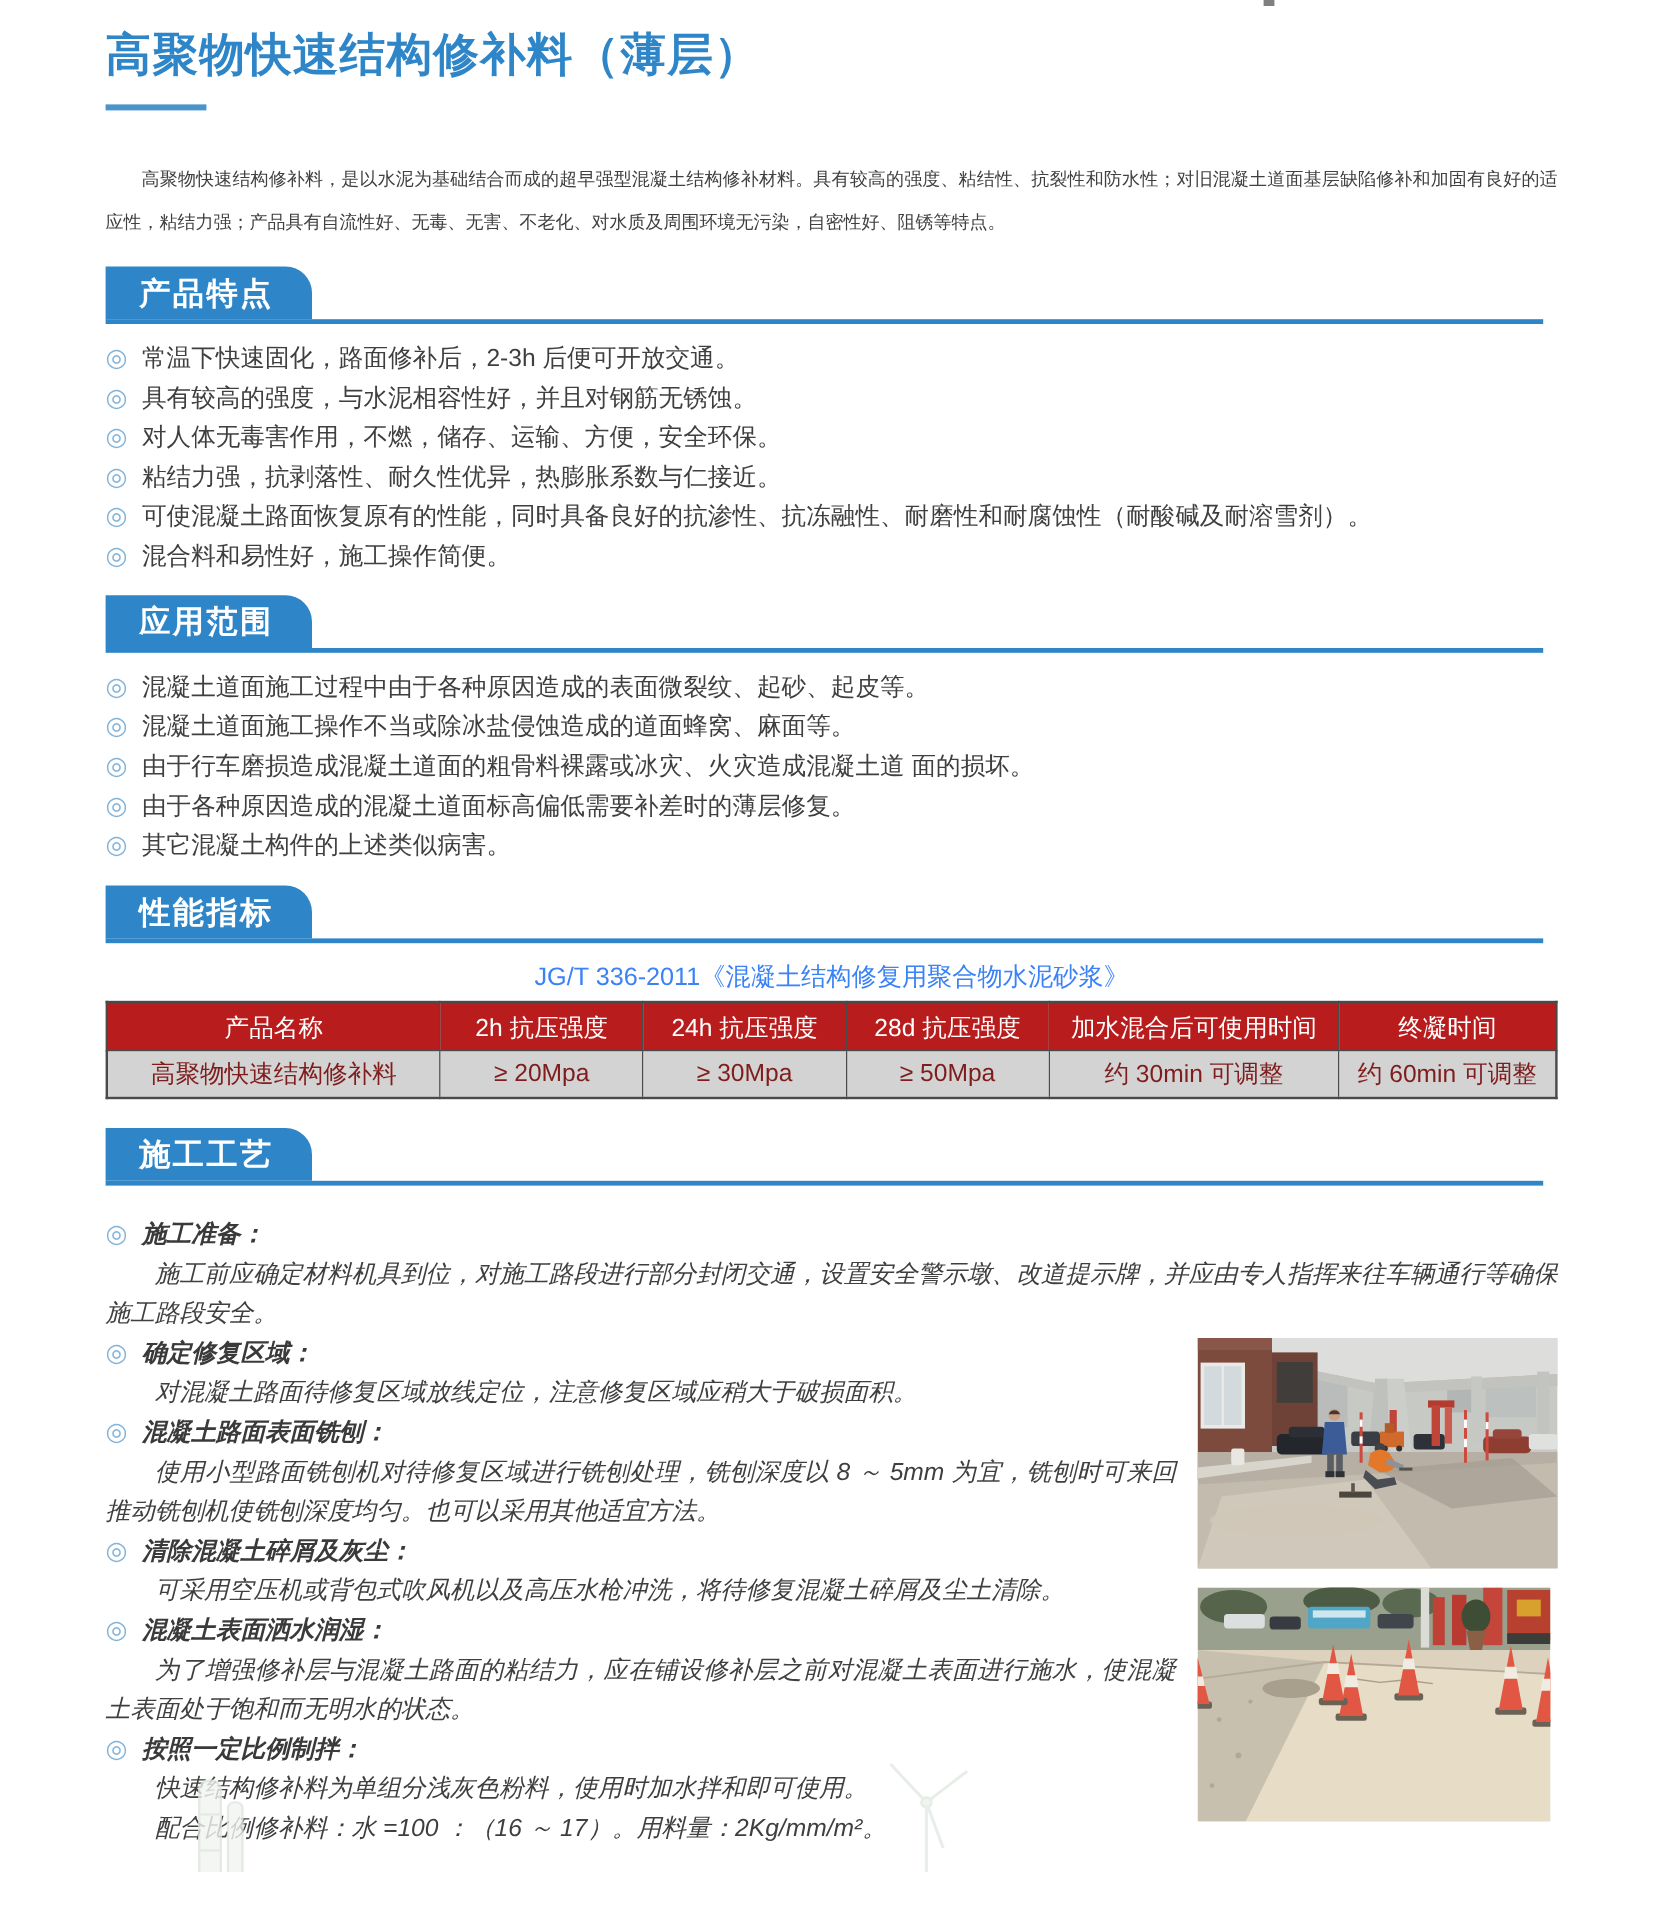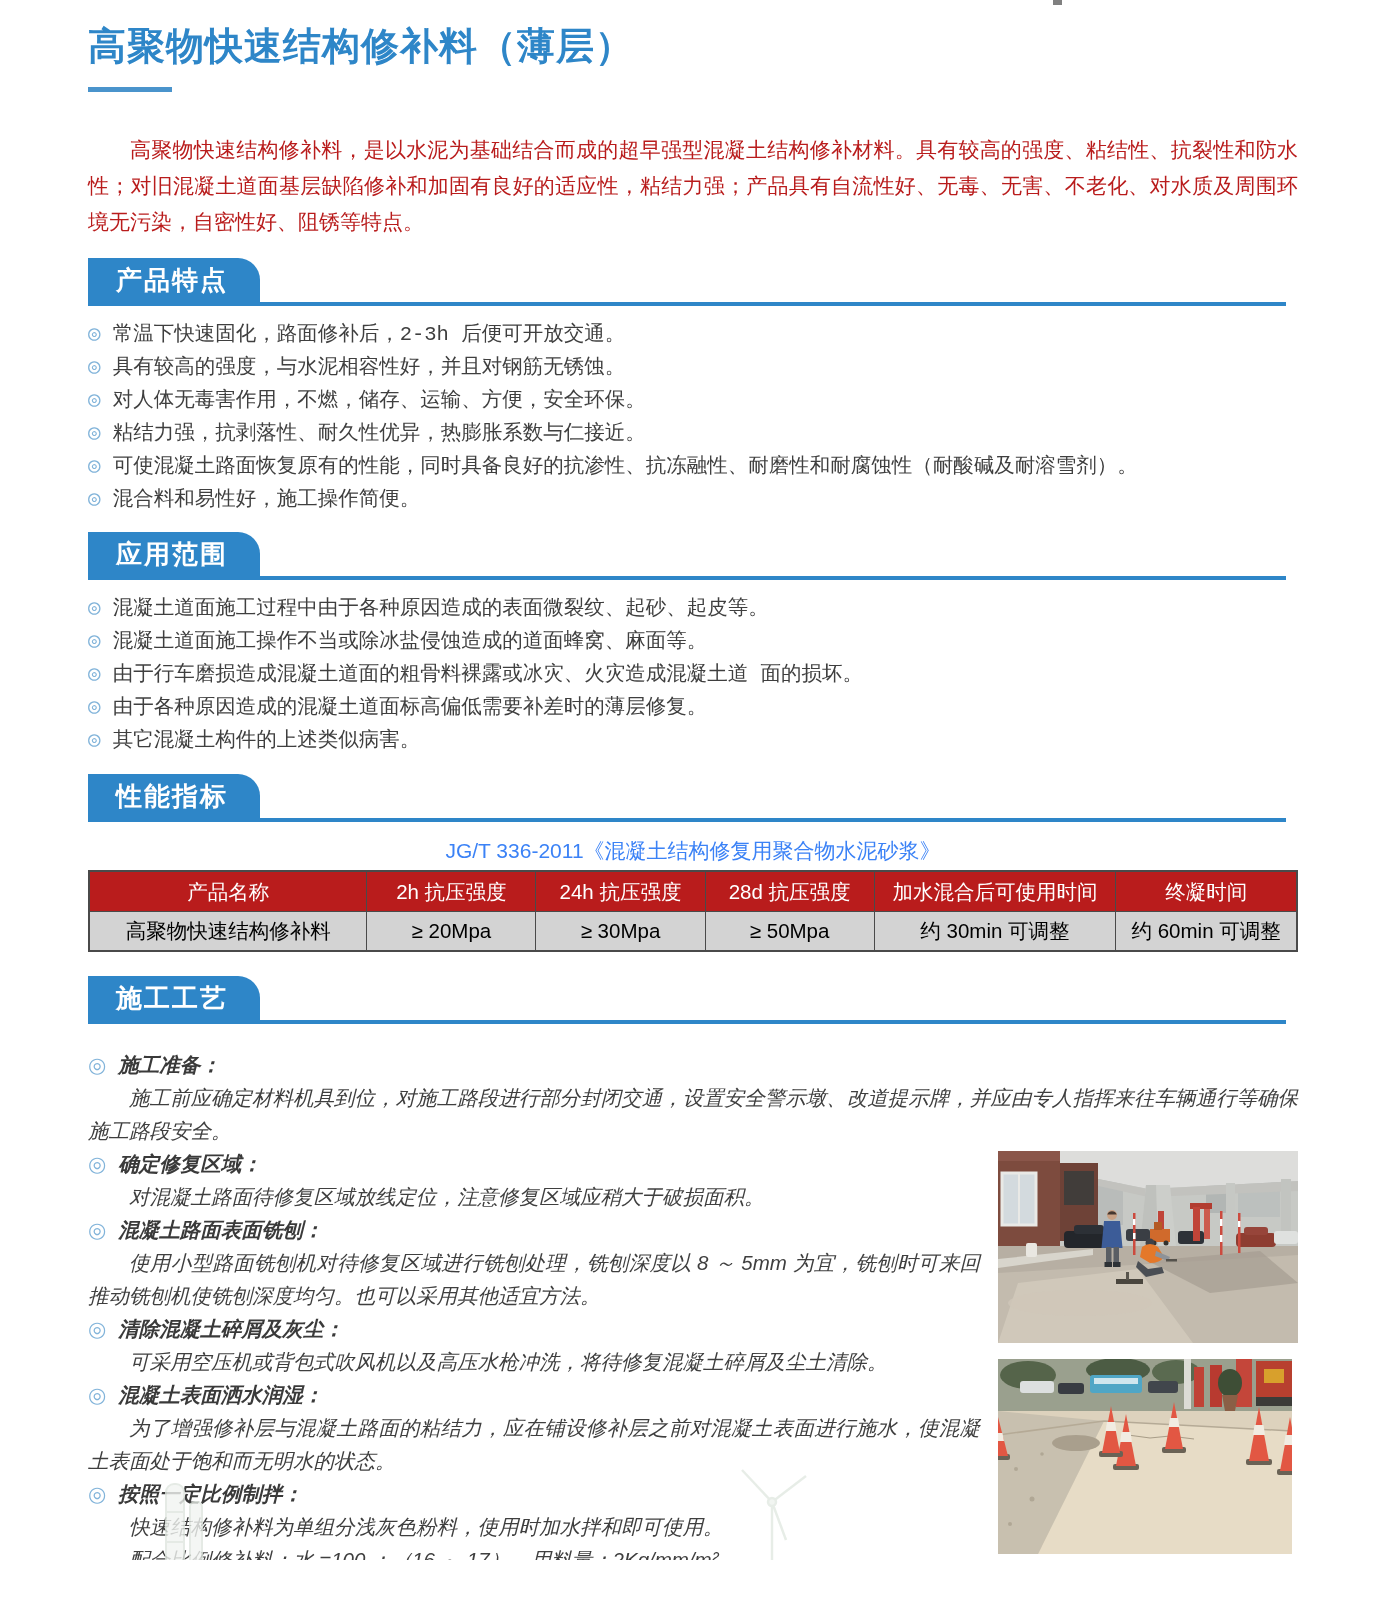--- a/index.html
+++ b/index.html
@@ -3,38 +3,38 @@
 <meta charset="utf-8">
 <style>
   html,body{margin:0;padding:0;background:#ffffff;}
   .page{position:relative;width:1384px;height:1560px;background:#fff;overflow:hidden;
         font-family:"Liberation Sans","DejaVu Sans",sans-serif;color:#3f3f3f;}
   .content{padding:22px 86px 0 88px;}
 
   .title{margin:0;font-size:38px;font-weight:bold;color:#2e86c8;line-height:48px;letter-spacing:1px;}
   .title-dash{width:84px;height:5px;background:#4a94cc;margin-top:17px;}
 
-  .intro{margin:40px 0 0;font-size:21px;line-height:36px;text-align:justify;text-indent:2em;color:#b91c1c;}
+  .intro{margin:40px 0 0;font-size:15px;line-height:36px;text-align:justify;text-indent:2em;color:#404040;}
 
   .sec-head{margin-top:18px;}
   .sec-head .tab{box-sizing:border-box;width:172px;height:44px;line-height:44px;padding-left:28px;
                  background:#2e86c8;color:#fff;font-size:26px;font-weight:bold;
                  border-radius:0 22px 0 0;letter-spacing:2px;}
   .sec-head .rule{height:4px;background:#2e86c8;width:1198px;}
 
   .bullets{list-style:none;margin:12px 0 0;padding:0;}
-  .bullets li{font-size:20.5px;line-height:33px;color:#3f3f3f;white-space:nowrap;font-family:Liberation Mono, monospace;}
+  .bullets li{font-size:20.5px;line-height:33px;color:#3f3f3f;white-space:nowrap;}
   .bul{color:#82b4da;margin-right:12px;font-size:21px;}
 
   .tbl-caption{margin:14px 0 0;text-align:center;font-size:21px;line-height:30px;color:#3b82f6;}
   table.perf{border-collapse:collapse;margin-top:4px;width:1210px;border:2px solid #4a4a4a;table-layout:fixed;}
   table.perf th{background:#b91c1c;color:#fff;font-weight:normal;font-size:20.5px;height:39px;
                 border:1px solid #4a4a4a;padding:0 4px;}
   table.perf td{background:#d3d3d3;font-size:20.5px;height:38px;text-align:center;
-                border:1px solid #4a4a4a;color:#000000;padding:0 4px;}
+                border:1px solid #4a4a4a;color:#7f1d1d;padding:0 4px;}
 
   .process{margin-top:24px;font-style:italic;}
   .photo-col{float:right;width:300px;margin:4px 0 14px 18px;}
   .photo{display:block;}
   .photo + .photo{margin-top:16px;}
   .step-head{font-size:20.5px;line-height:33px;}
   .step-head .lbl{font-weight:bold;color:#3a3a3a;}
   .step-desc{margin:0;font-size:20.5px;line-height:33px;text-align:justify;text-indent:2em;color:#3f3f3f;}
 
   .top-artifact{position:absolute;left:1053px;top:0;width:9px;height:5px;background:#6a6a6a;opacity:.85;}

